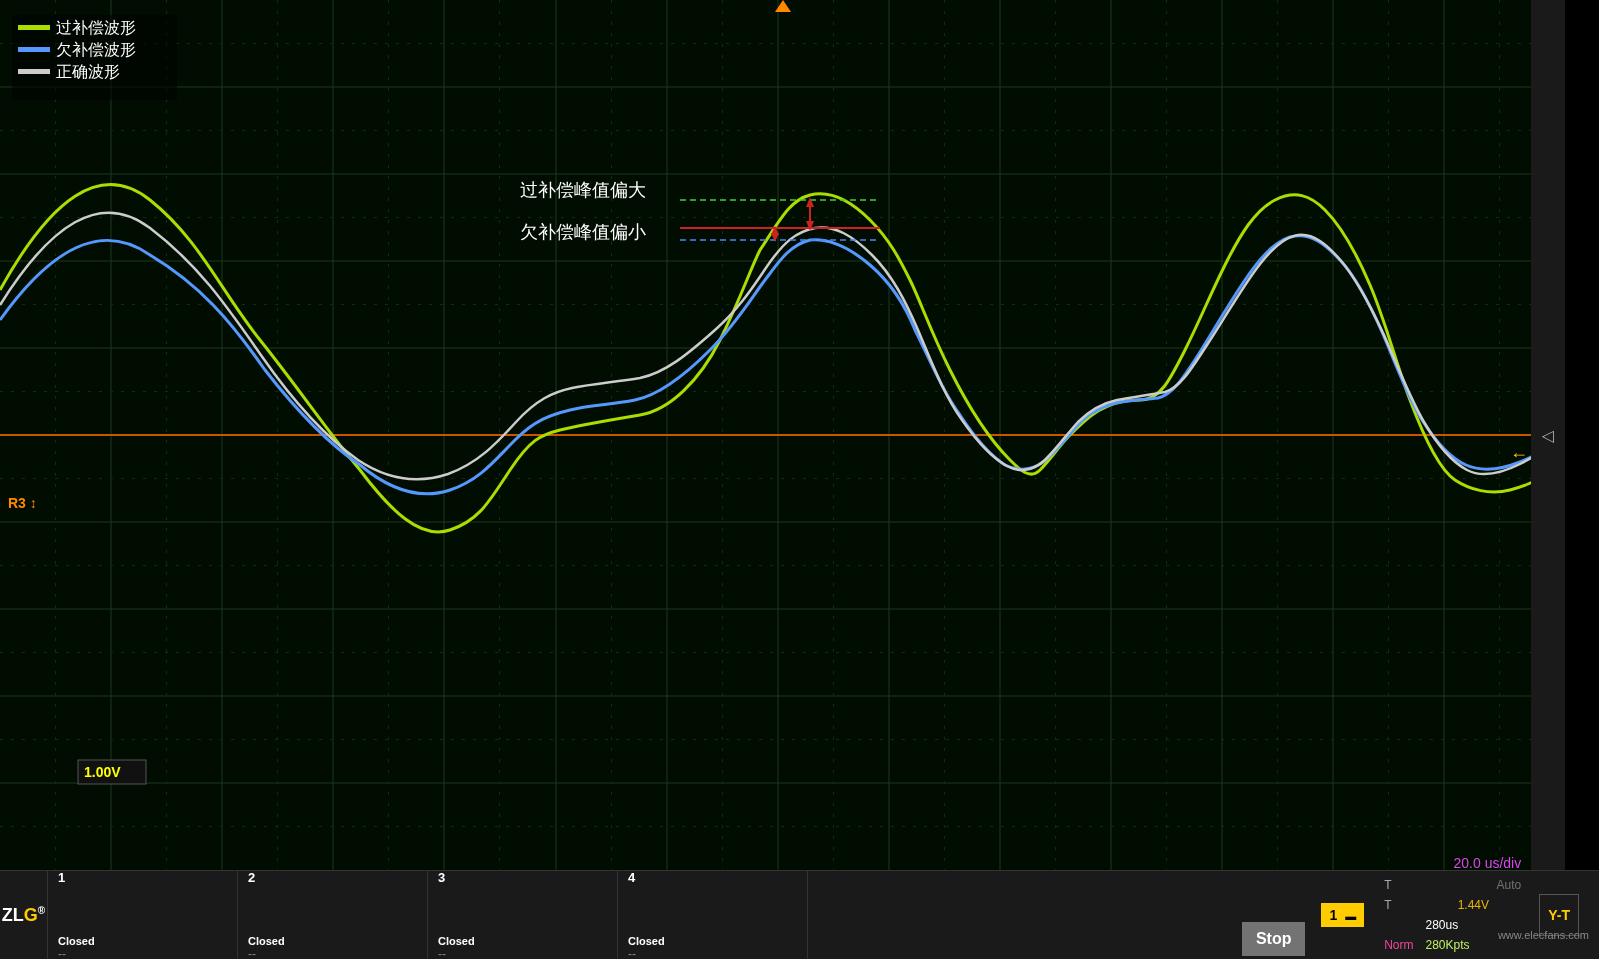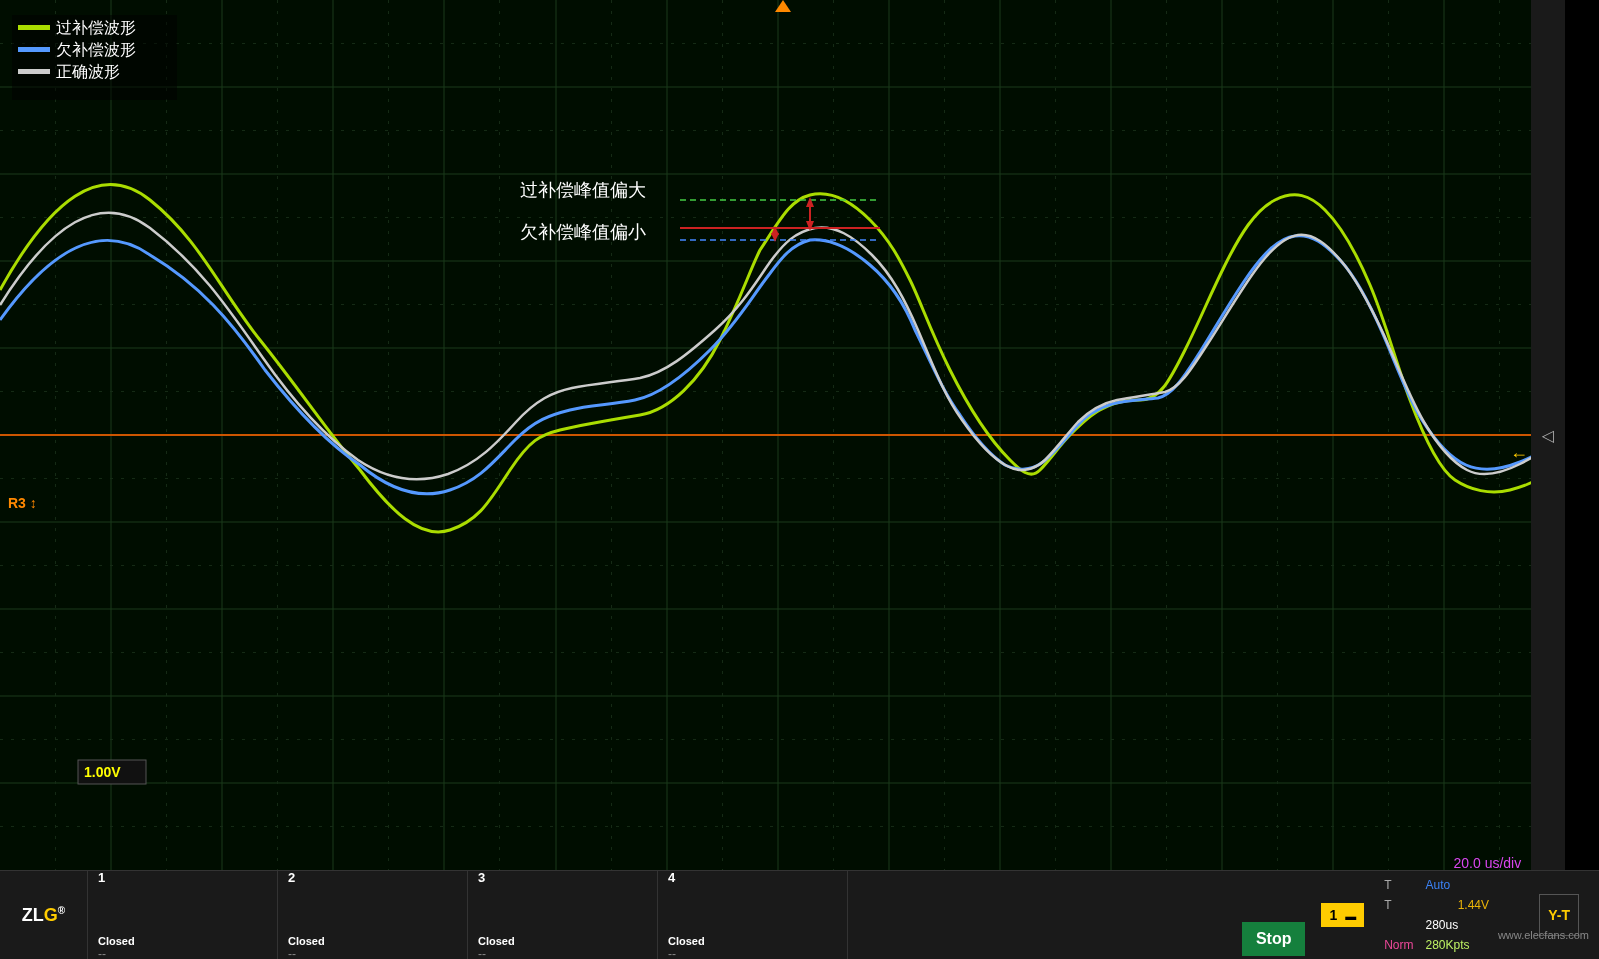--- a/index.html
+++ b/index.html
@@ -63,21 +63,21 @@
       left: 0;
       width: 1599px;
       height: 89px;
       background: #1a1a1a;
       display: flex;
       align-items: center;
       border-top: 1px solid #333;
     }
 
     #logo-area {
-      width: 88px;
+      width: 48px;
       display: flex;
       align-items: center;
       justify-content: center;
       padding: 0 10px;
       height: 100%;
       border-right: 1px solid #333;
     }
 
     .zlg-logo {
       color: #fff;
@@ -117,21 +117,21 @@
 
     #right-controls {
       margin-left: auto;
       display: flex;
       align-items: center;
       height: 100%;
       padding-right: 10px;
     }
 
     #stop-button {
-      background: #15803d;
+      background: #737373;
       color: #fff;
       font-size: 16px;
       font-weight: bold;
       padding: 8px 14px;
       border: none;
       cursor: pointer;
       margin-right: 10px;
       margin-top: 48px;
     }
 
@@ -404,21 +404,21 @@
           <span>1</span>
           <span style="margin-left:4px; font-size:11px;">▬</span>
         </div>
       </div>
 
       <div style="display:grid; grid-template-columns: auto auto; gap:2px 12px; color:#fff; font-size:12px; margin:0 8px; line-height:1.5;">
         <span style="color:#aaa;"></span>
         <span style="color:#d946ef; font-size:14px; font-weight:normal;margin-left:28px;">20.0 us/div</span>
 
         <span style="color:#aaa;">T</span>
-        <span style="color:#3b82f6;">Auto</span>
+        <span style="color:#737373;text-align:right;">Auto</span>
 
         <span style="color:#aaa;">T</span>
         <span style="color:#eab308;text-align:center;">1.44V</span>
 
         <span style="color:#aaa;"></span>
         <span style="color:#fff;">280us</span>
 
         <span style="color:#ec4899;">Norm</span>
         <span style="color:#bef264;">280Kpts</span>
 

